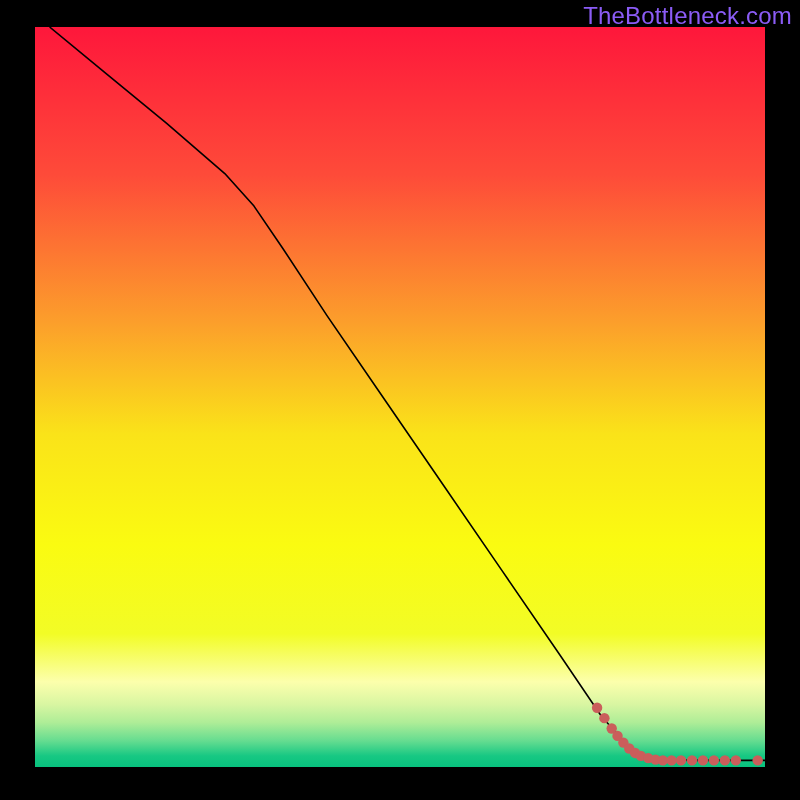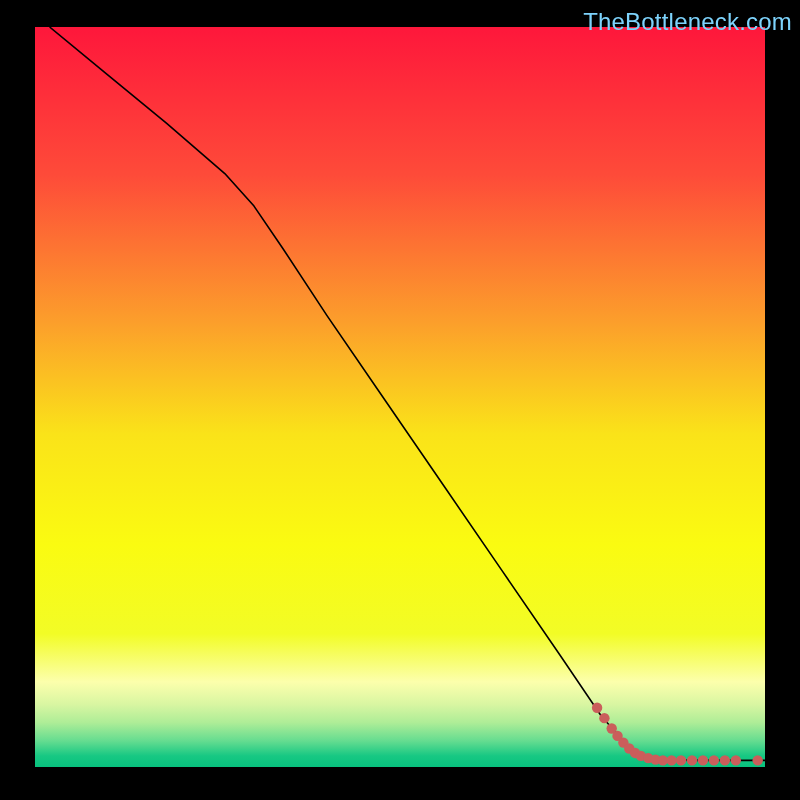--- a/index.html
+++ b/index.html
@@ -12,23 +12,23 @@
     font-family: Arial, Helvetica, sans-serif;
   }
   .frame {
     position: relative;
     width: 800px;
     height: 800px;
     background: #000;
   }
   .watermark {
     position: absolute;
-    top: 8px;
+    top: 2px;
     right: 8px;
-    color: #7dd3fc;
+    color: #8b5cf6;
     font-size: 24px;
     font-weight: 500;
     letter-spacing: 0.2px;
     z-index: 5;
     margin-left: 40px;
   }
   .plot-area {
     position: absolute;
     left: 35px;
     top: 27px;

